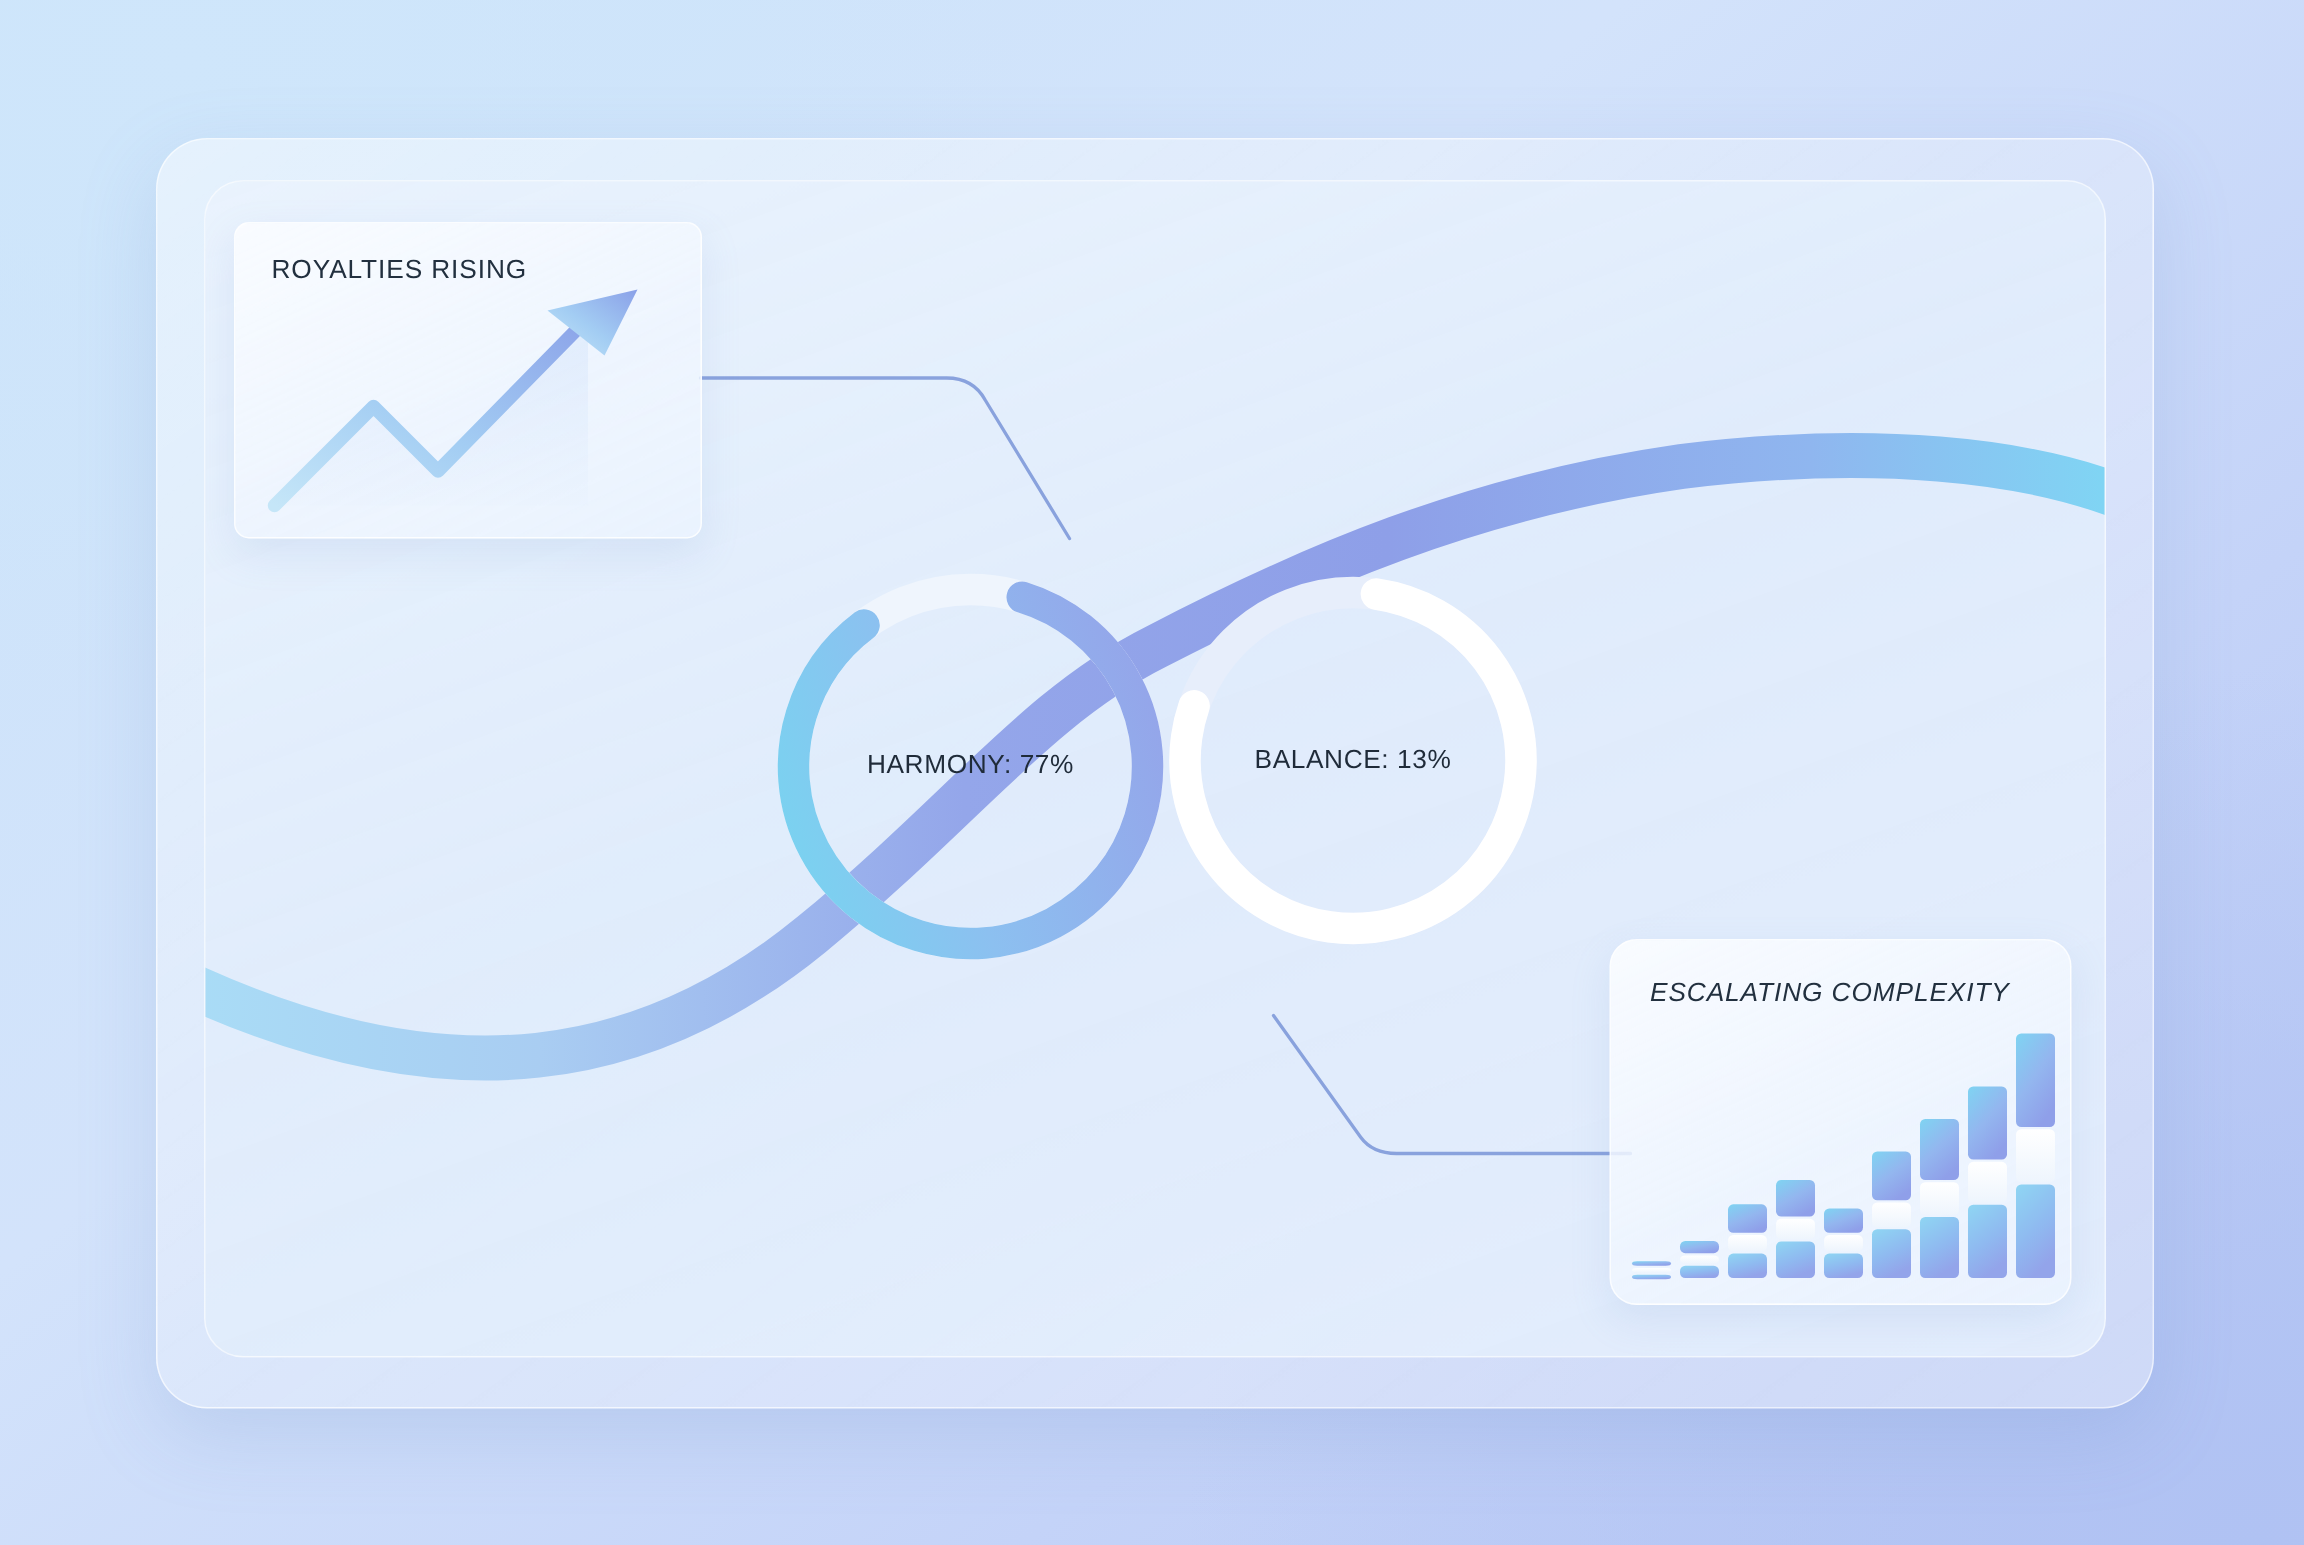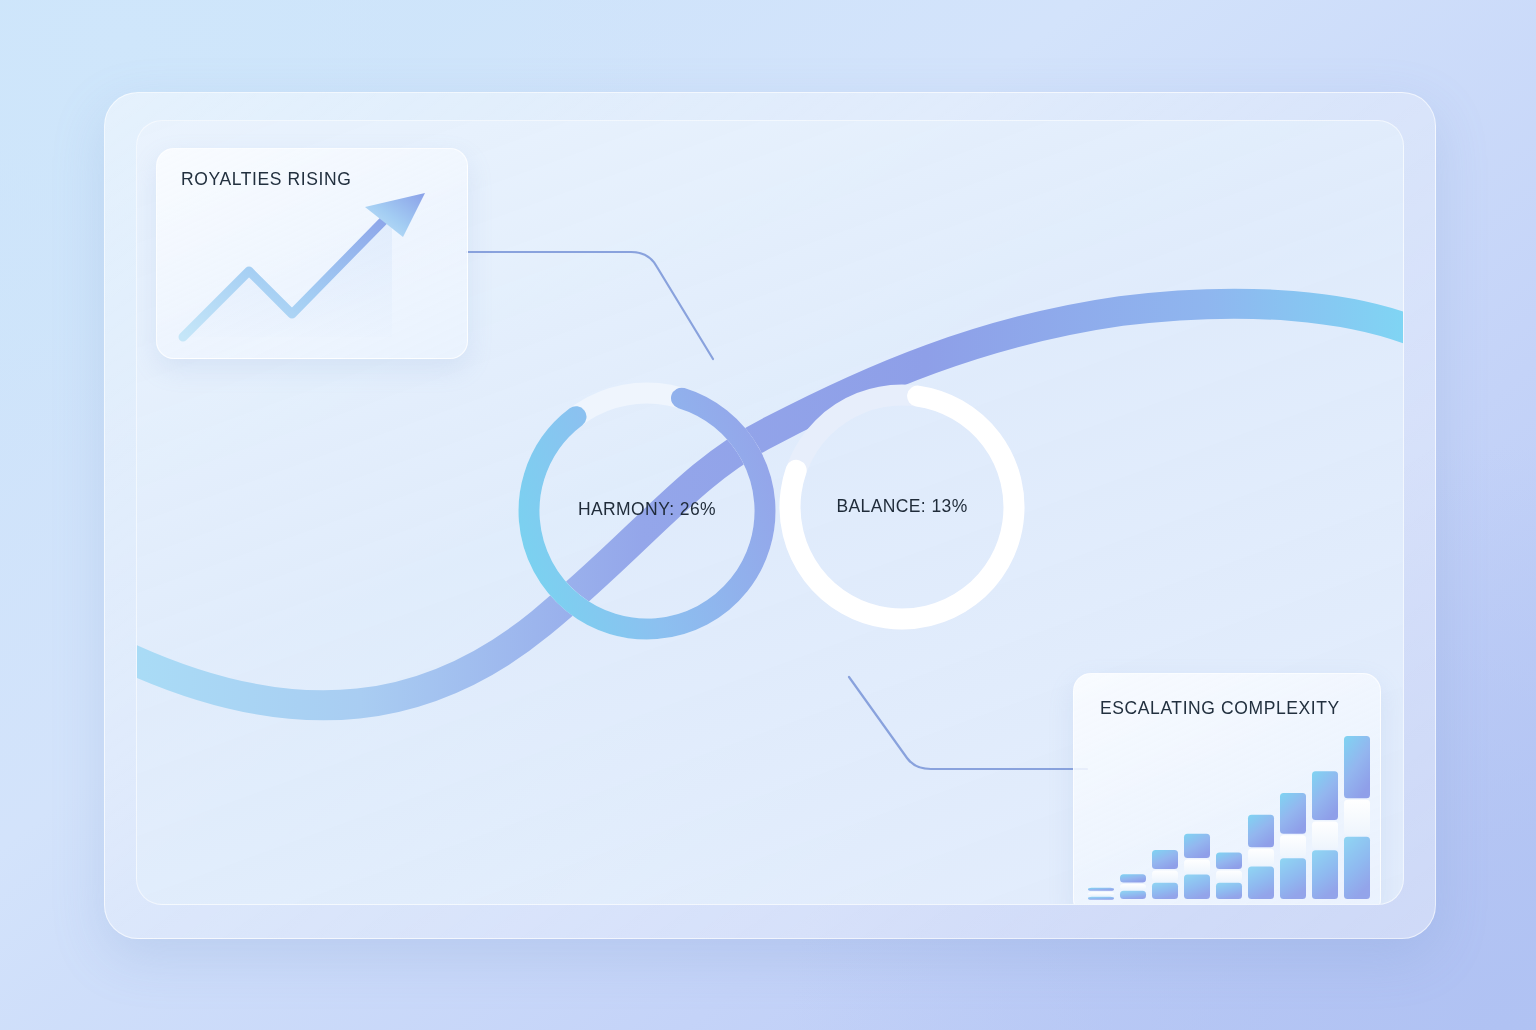--- a/index.html
+++ b/index.html
@@ -155,52 +155,52 @@
         <defs>
           <linearGradient id="harmonyGrad" x1="0.15" y1="0.05" x2="0.8" y2="0.95">
             <stop offset="0%" stop-color="#7ad2f0"></stop>
             <stop offset="42%" stop-color="#8cc0f0"></stop>
             <stop offset="100%" stop-color="#94a6ea"></stop>
           </linearGradient>
         </defs>
         <circle cx="138" cy="138" r="118" fill="none" stroke="#eff5fd" stroke-width="21"></circle>
         <circle cx="138" cy="138" r="118" fill="none" stroke="url(#harmonyGrad)" stroke-width="21" stroke-linecap="round" stroke-dasharray="630 741" transform="rotate(-73 138 138)"></circle>
       </svg>
-      <div class="ring-label">HARMONY: 26%</div>
+      <div class="ring-label">HARMONY: 77%</div>
     </div>
 
     <div class="ring" id="ring-balance" style="left:634px;top:255px;">
       <svg viewBox="0 0 262 262" width="262" height="262">
         <circle cx="131" cy="131" r="112" fill="none" stroke="#e7eefb" stroke-width="21"></circle>
         <circle cx="131" cy="131" r="112" fill="none" stroke="#ffffff" stroke-width="21" stroke-linecap="round" stroke-dasharray="549 704" transform="rotate(-82 131 131)"></circle>
       </svg>
       <div class="ring-label">BALANCE: 13%</div>
     </div>
 
-    <div class="glass-card" id="card-royalties" style="left:19px;top:27px;">
+    <div class="glass-card" id="card-royalties" style="left:19px;top:27px;border-radius:10px;">
       <svg class="card-art" viewBox="0 0 310 209">
         <defs>
           <linearGradient id="arrowGrad" x1="0" y1="1" x2="1" y2="0">
             <stop offset="0%" stop-color="#c5e6f8"></stop>
             <stop offset="45%" stop-color="#a3cdf3"></stop>
             <stop offset="100%" stop-color="#8aa0e8"></stop>
           </linearGradient>
           <linearGradient id="arrowFill" x1="0" y1="1" x2="0" y2="0">
             <stop offset="0%" stop-color="rgba(168,200,244,0.02)"></stop>
             <stop offset="100%" stop-color="rgba(168,200,244,0.20)"></stop>
           </linearGradient>
         </defs>
         <path d="M 26 188 L 92 122 L 135 165 L 235 62 L 235 188 Z" fill="url(#arrowFill)"></path>
         <path d="M 26 188 L 92 122 L 135 165 L 240 58" fill="none" stroke="url(#arrowGrad)" stroke-width="9" stroke-linecap="round" stroke-linejoin="round"></path>
         <path d="M 268 44 L 208 58 L 246 88 Z" fill="url(#arrowGrad)"></path>
       </svg>
       <div class="card-title">ROYALTIES RISING</div>
     </div>
 
-    <div class="glass-card" id="card-complexity" style="left:936px;top:552px;">
+    <div class="glass-card" id="card-complexity" style="left:936px;top:505px;font-style:italic;">
       <svg class="card-art" viewBox="0 0 306 242">
         <defs>
           <linearGradient id="barTop" x1="0" y1="0" x2="0.6" y2="1">
             <stop offset="0%" stop-color="#7fd4f2"></stop>
             <stop offset="55%" stop-color="#93b6ef"></stop>
             <stop offset="100%" stop-color="#8f9fe9"></stop>
           </linearGradient>
           <linearGradient id="barMid" x1="0" y1="0" x2="0" y2="1">
             <stop offset="0%" stop-color="#ffffff"></stop>
             <stop offset="100%" stop-color="#eef5fd"></stop>

